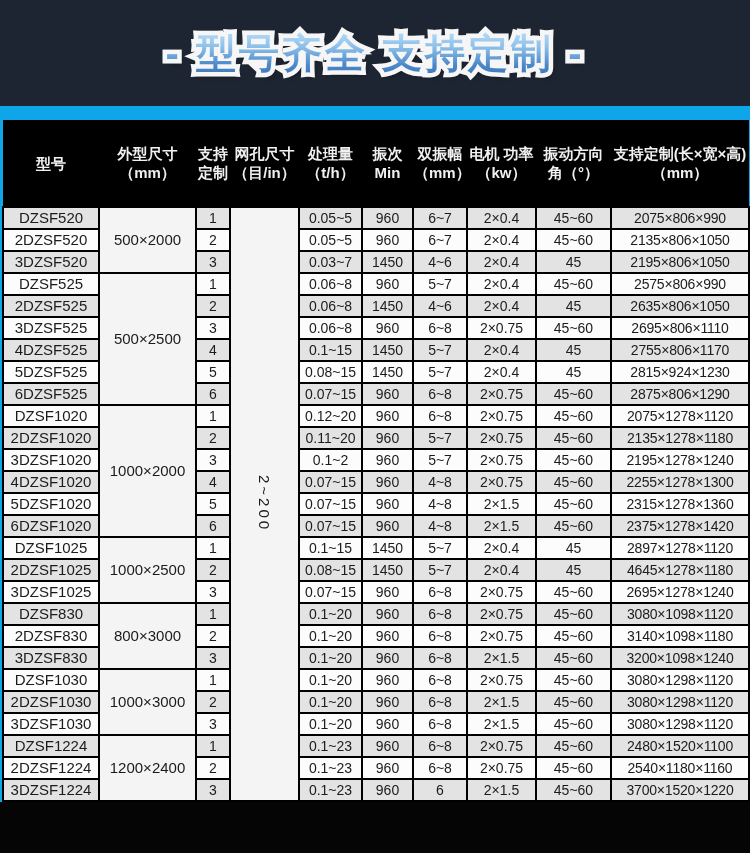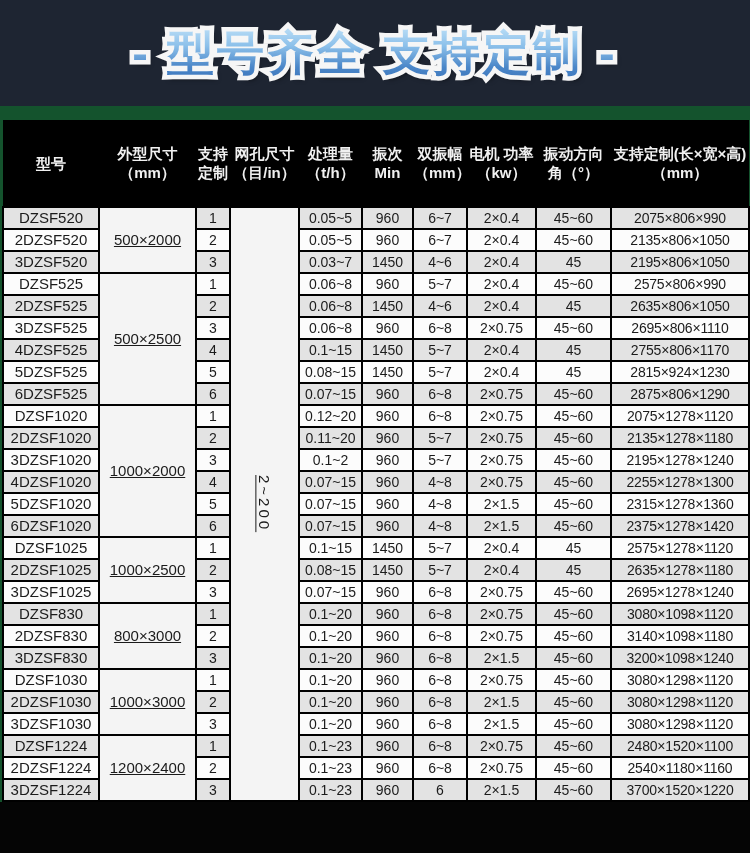--- a/index.html
+++ b/index.html
@@ -10,57 +10,57 @@
   }
   
   .banner {
     width: 750px; height: 106px;
     background: #1e2532;
     display: flex; align-items: center; justify-content: center;
     position: relative;
   }
   .title-stack { position: relative; }
   .title-layer {
-    font-size: 47px; font-weight: bold; letter-spacing: 3px;
+    font-size: 40px; font-weight: bold; letter-spacing: 3px;
     white-space: nowrap;
   }
   .title-stroke {
     position: absolute; left: 0; top: 0;
     color: #ffffff;
     -webkit-text-stroke: 9px #f6f6f6;
     text-shadow: 3px 4px 5px rgba(0,0,0,0.55);
   }
   .title-fill {
     position: relative;
     background: linear-gradient(180deg, #c7e6fa 0%, #8cc0ea 38%, #4a86c8 72%, #3a72b8 100%);
     -webkit-background-clip: text;
     background-clip: text;
     color: transparent;
   }
   
-  .table-area { padding: 14px 4px 0 2px; background: #14532d; }
+  .table-area { padding: 14px 4px 0 2px; background: #0ea5e9; }
   table.spec {
     width: 746px; table-layout: fixed; border-collapse: collapse;
   }
   thead th {
     background: #000000; color: #f0f0f0;
     font-size: 15px; font-weight: bold;
     height: 87px; vertical-align: middle; text-align: center;
     padding: 6px 1px 4px 1px; line-height: 1.25; border: 0;
   }
   tbody td {
     border: 2px solid #000000;
     height: 22px; text-align: center; vertical-align: middle;
     font-size: 14px; color: #1b1b1b; line-height: 1.05;
     white-space: nowrap; overflow: hidden; padding: 0 1px;
   }
   tbody tr:nth-child(odd) td { background: #e3e3e3; }
   tbody tr:nth-child(even) td { background: #fcfcfc; }
   tbody td.cell-model { font-size: 15px; }
-  tbody td.cell-size, tbody td.cell-mesh { background: #f4f4f4 !important; font-size: 15px; text-decoration: underline; }
+  tbody td.cell-size, tbody td.cell-mesh { background: #f4f4f4 !important; font-size: 15px; }
   tbody td.cell-mesh {
     writing-mode: vertical-rl;
     letter-spacing: 3px; font-size: 15px; padding: 0;
     text-align: center;
   }
   tbody td.cell-dims { letter-spacing: -0.2px; }
 </style>
 </head>
 <body>
 
@@ -258,31 +258,31 @@
           </tr>
           <tr>
             <td class="cell-model">DZSF1025</td>
             <td class="cell-size" rowspan="3">1000×2500</td>
             <td class="cell-layers">1</td>
             <td>0.1~15</td>
             <td>1450</td>
             <td>5~7</td>
             <td>2×0.4</td>
             <td>45</td>
-            <td class="cell-dims">2575×1278×1120</td>
+            <td class="cell-dims">2897×1278×1120</td>
           </tr>
           <tr>
             <td class="cell-model">2DZSF1025</td>
             <td class="cell-layers">2</td>
             <td>0.08~15</td>
             <td>1450</td>
             <td>5~7</td>
             <td>2×0.4</td>
             <td>45</td>
-            <td class="cell-dims">2635×1278×1180</td>
+            <td class="cell-dims">4645×1278×1180</td>
           </tr>
           <tr>
             <td class="cell-model">3DZSF1025</td>
             <td class="cell-layers">3</td>
             <td>0.07~15</td>
             <td>960</td>
             <td>6~8</td>
             <td>2×0.75</td>
             <td>45~60</td>
             <td class="cell-dims">2695×1278×1240</td>

